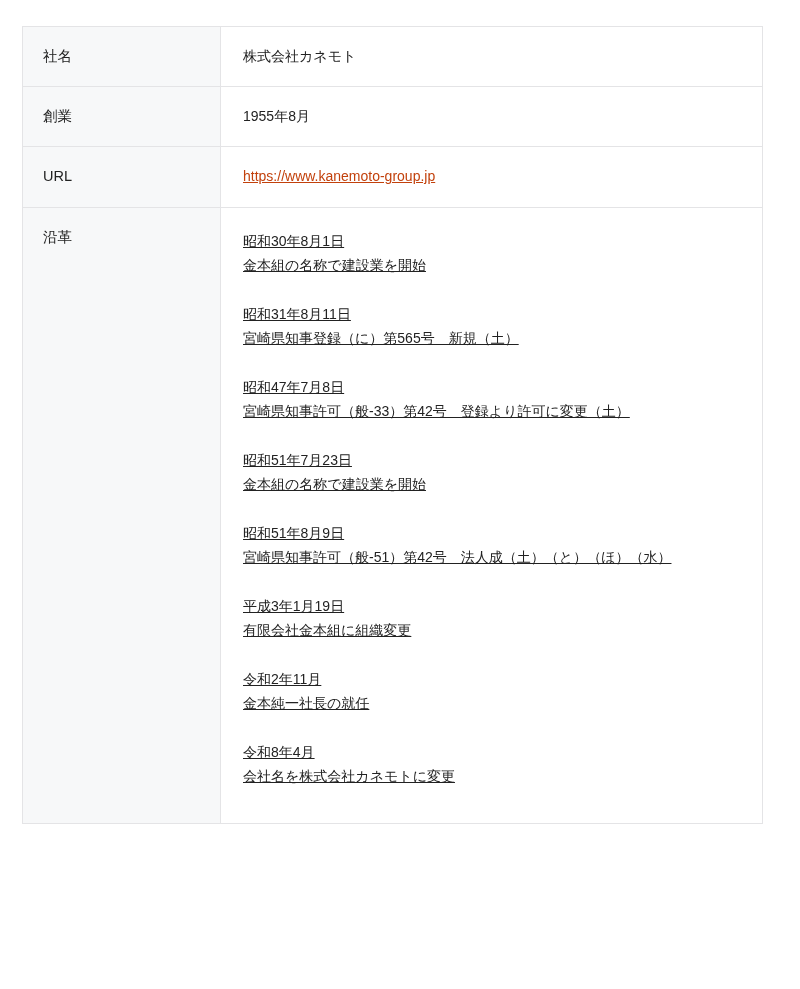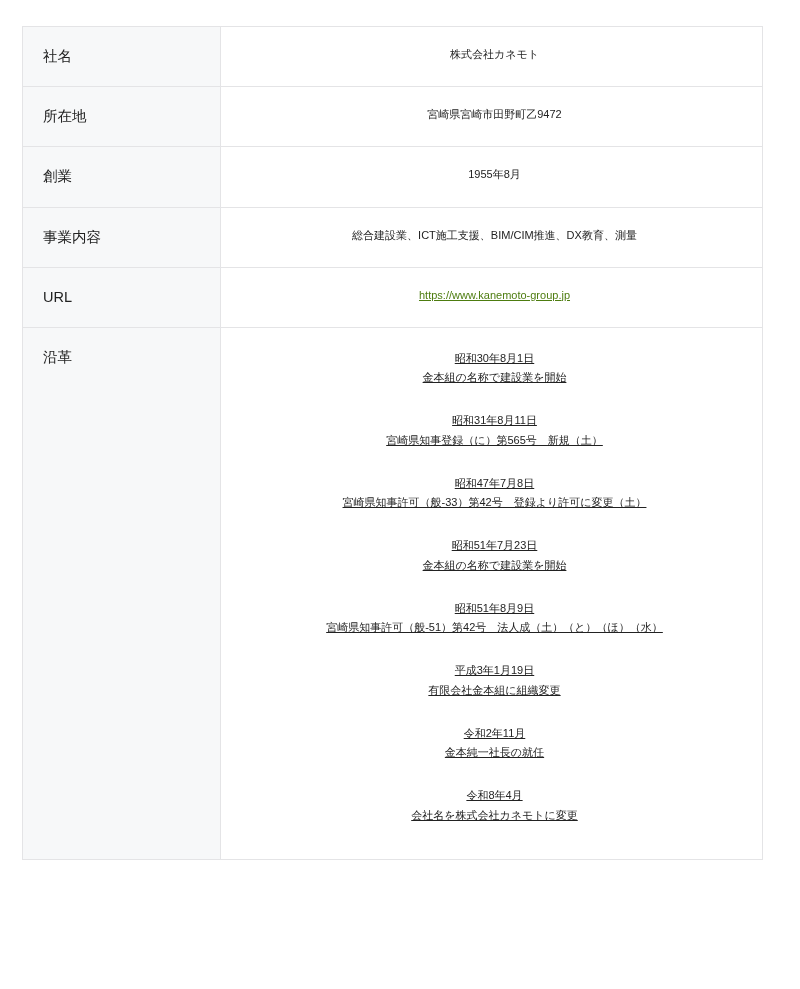--- a/index.html
+++ b/index.html
@@ -37,28 +37,27 @@
   table.company-table th.label-cell {
     width: 177px;
     background: #f7f8f9;
     padding: 18px 0 18px 20px;
     font-size: 14.5px;
     line-height: 1.6;
     color: #222222;
   }
   table.company-table td.value-cell {
     padding: 18px 16px 18px 22px;
-    font-size: 11px;
+    font-size: 14px;
     line-height: 1.65;
     color: #222222;
     background: #ffffff;
-    text-align: center;
   }
   .value-link {
-    color: #4d7c0f;
+    color: #c2410c;
     text-decoration: underline;
     word-break: break-all;
   }
   .history-cell {
     padding-top: 21px !important;
     padding-bottom: 26px !important;
   }
   .history-block {
     margin: 0 0 24px 0;
     text-decoration: underline;
@@ -79,30 +78,22 @@
 <body>
 
 <div class="page">
   <table class="company-table">
     <tbody>
       <tr>
         <th class="label-cell">社名</th>
         <td class="value-cell">株式会社カネモト</td>
       </tr>
       <tr>
-        <th class="label-cell">所在地</th>
-        <td class="value-cell">宮崎県宮崎市田野町乙9472</td>
-      </tr>
-      <tr>
         <th class="label-cell">創業</th>
         <td class="value-cell">1955年8月</td>
-      </tr>
-      <tr>
-        <th class="label-cell">事業内容</th>
-        <td class="value-cell">総合建設業、ICT施工支援、BIM/CIM推進、DX教育、測量</td>
       </tr>
       <tr>
         <th class="label-cell">URL</th>
         <td class="value-cell">
           <a class="value-link" href="#">https://www.kanemoto-group.jp</a>
         </td>
       </tr>
       <tr>
         <th class="label-cell">沿革</th>
         <td class="value-cell history-cell">

